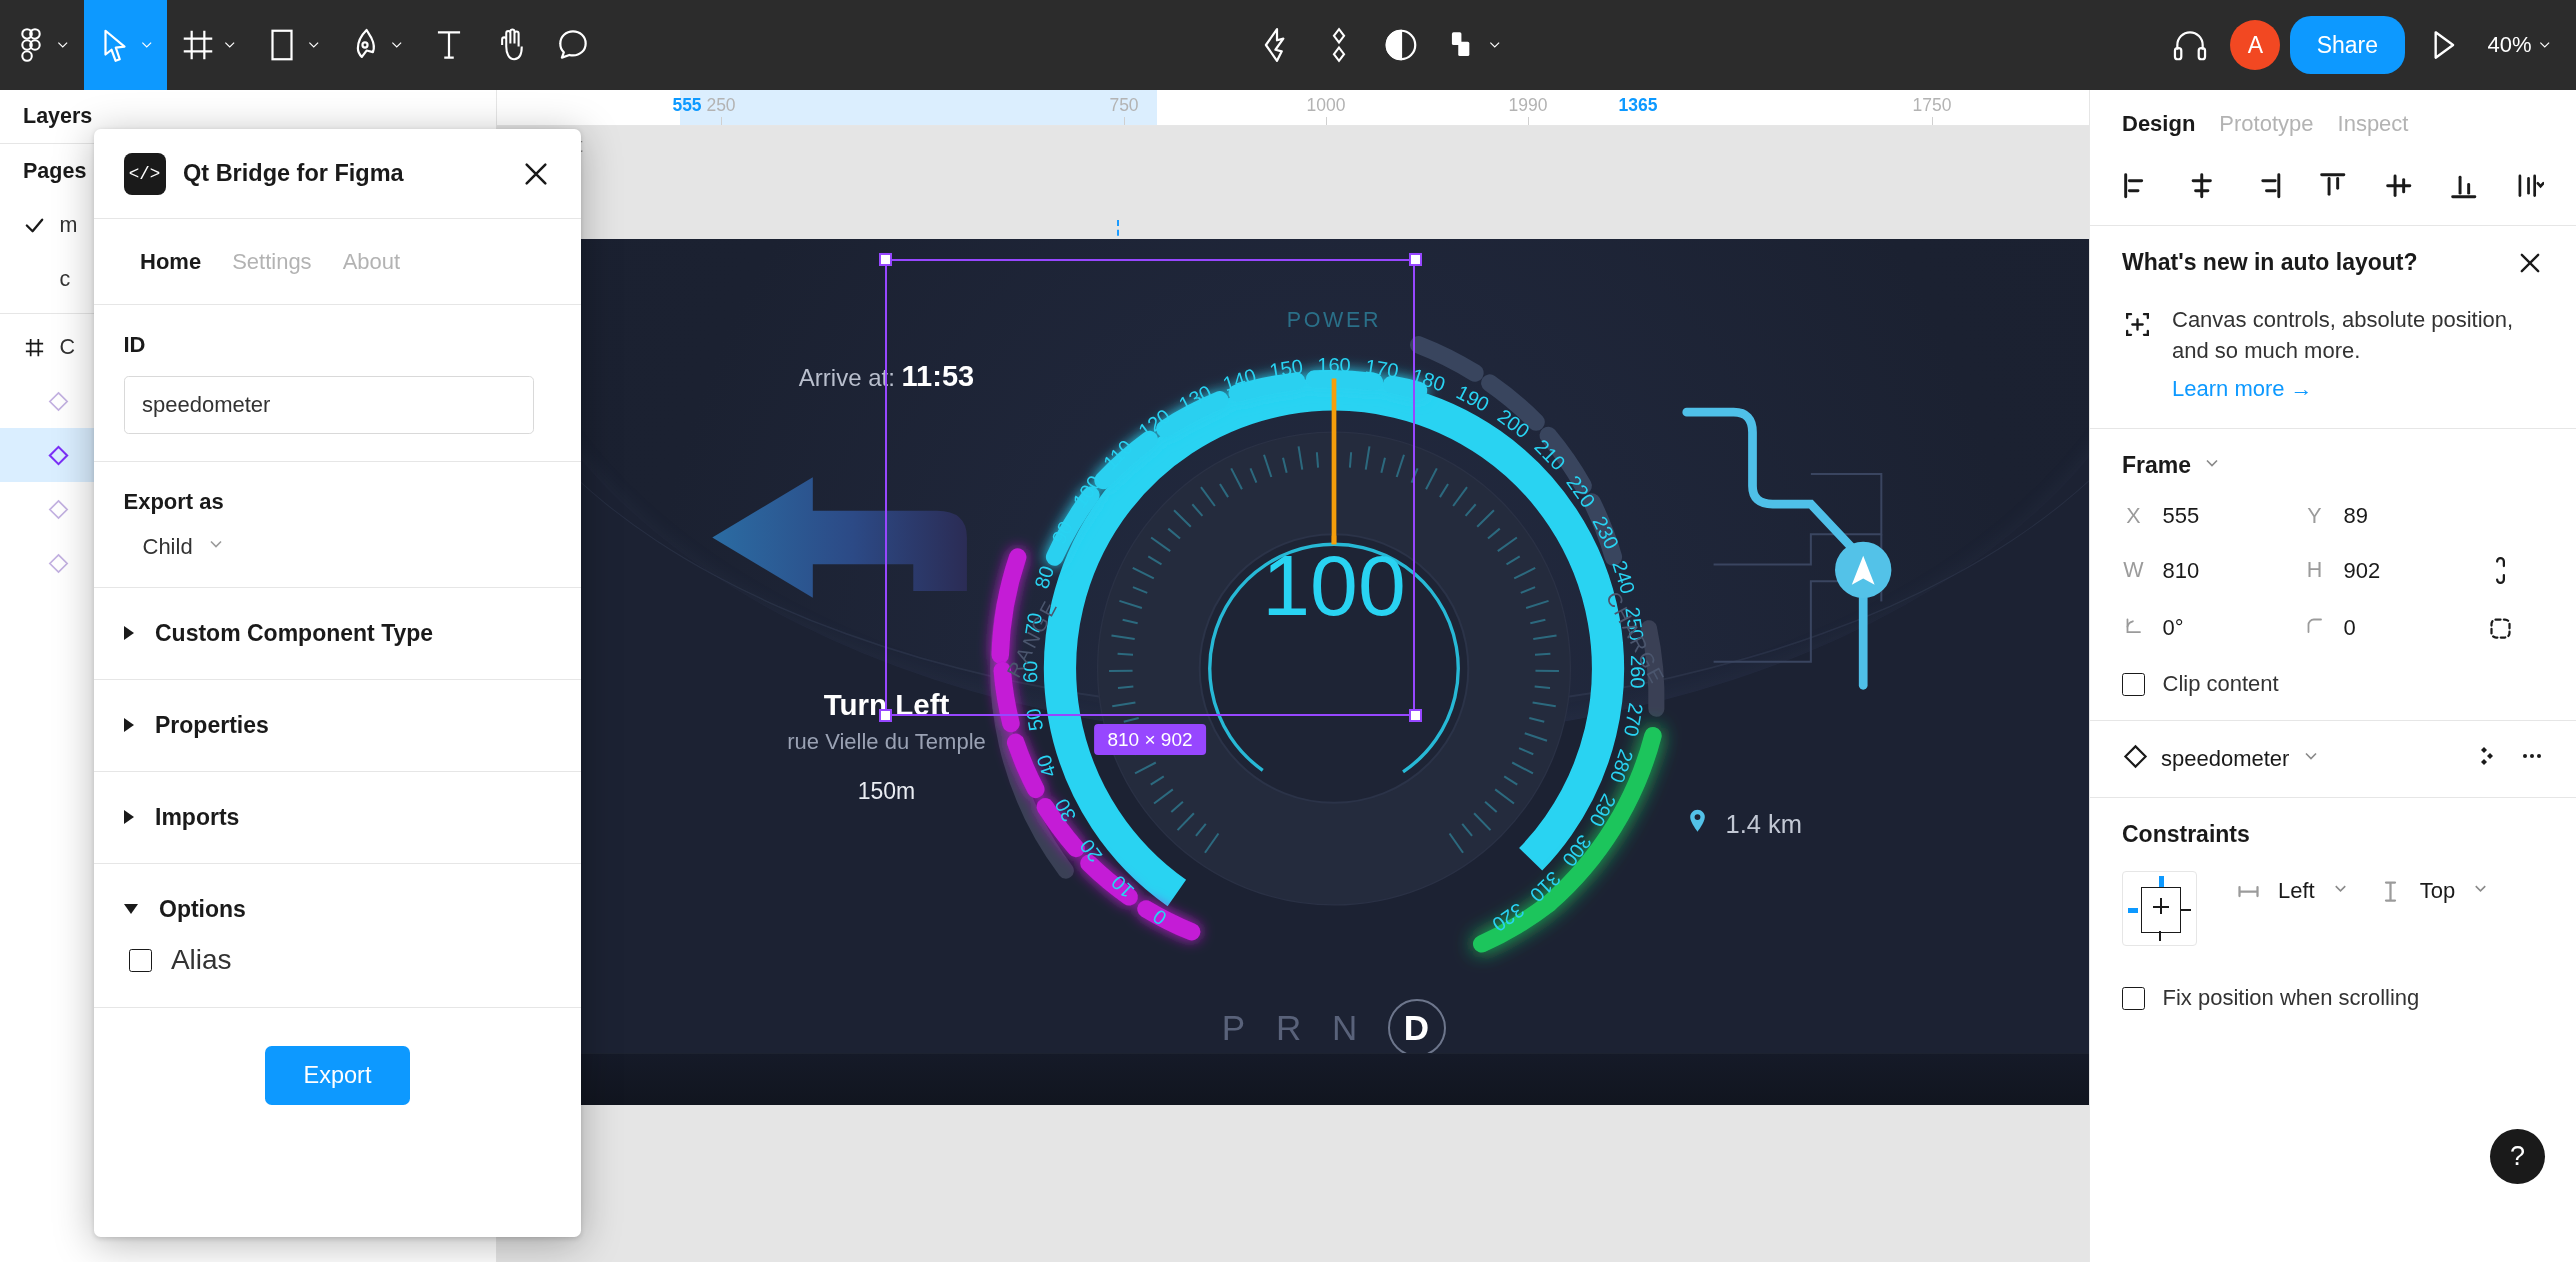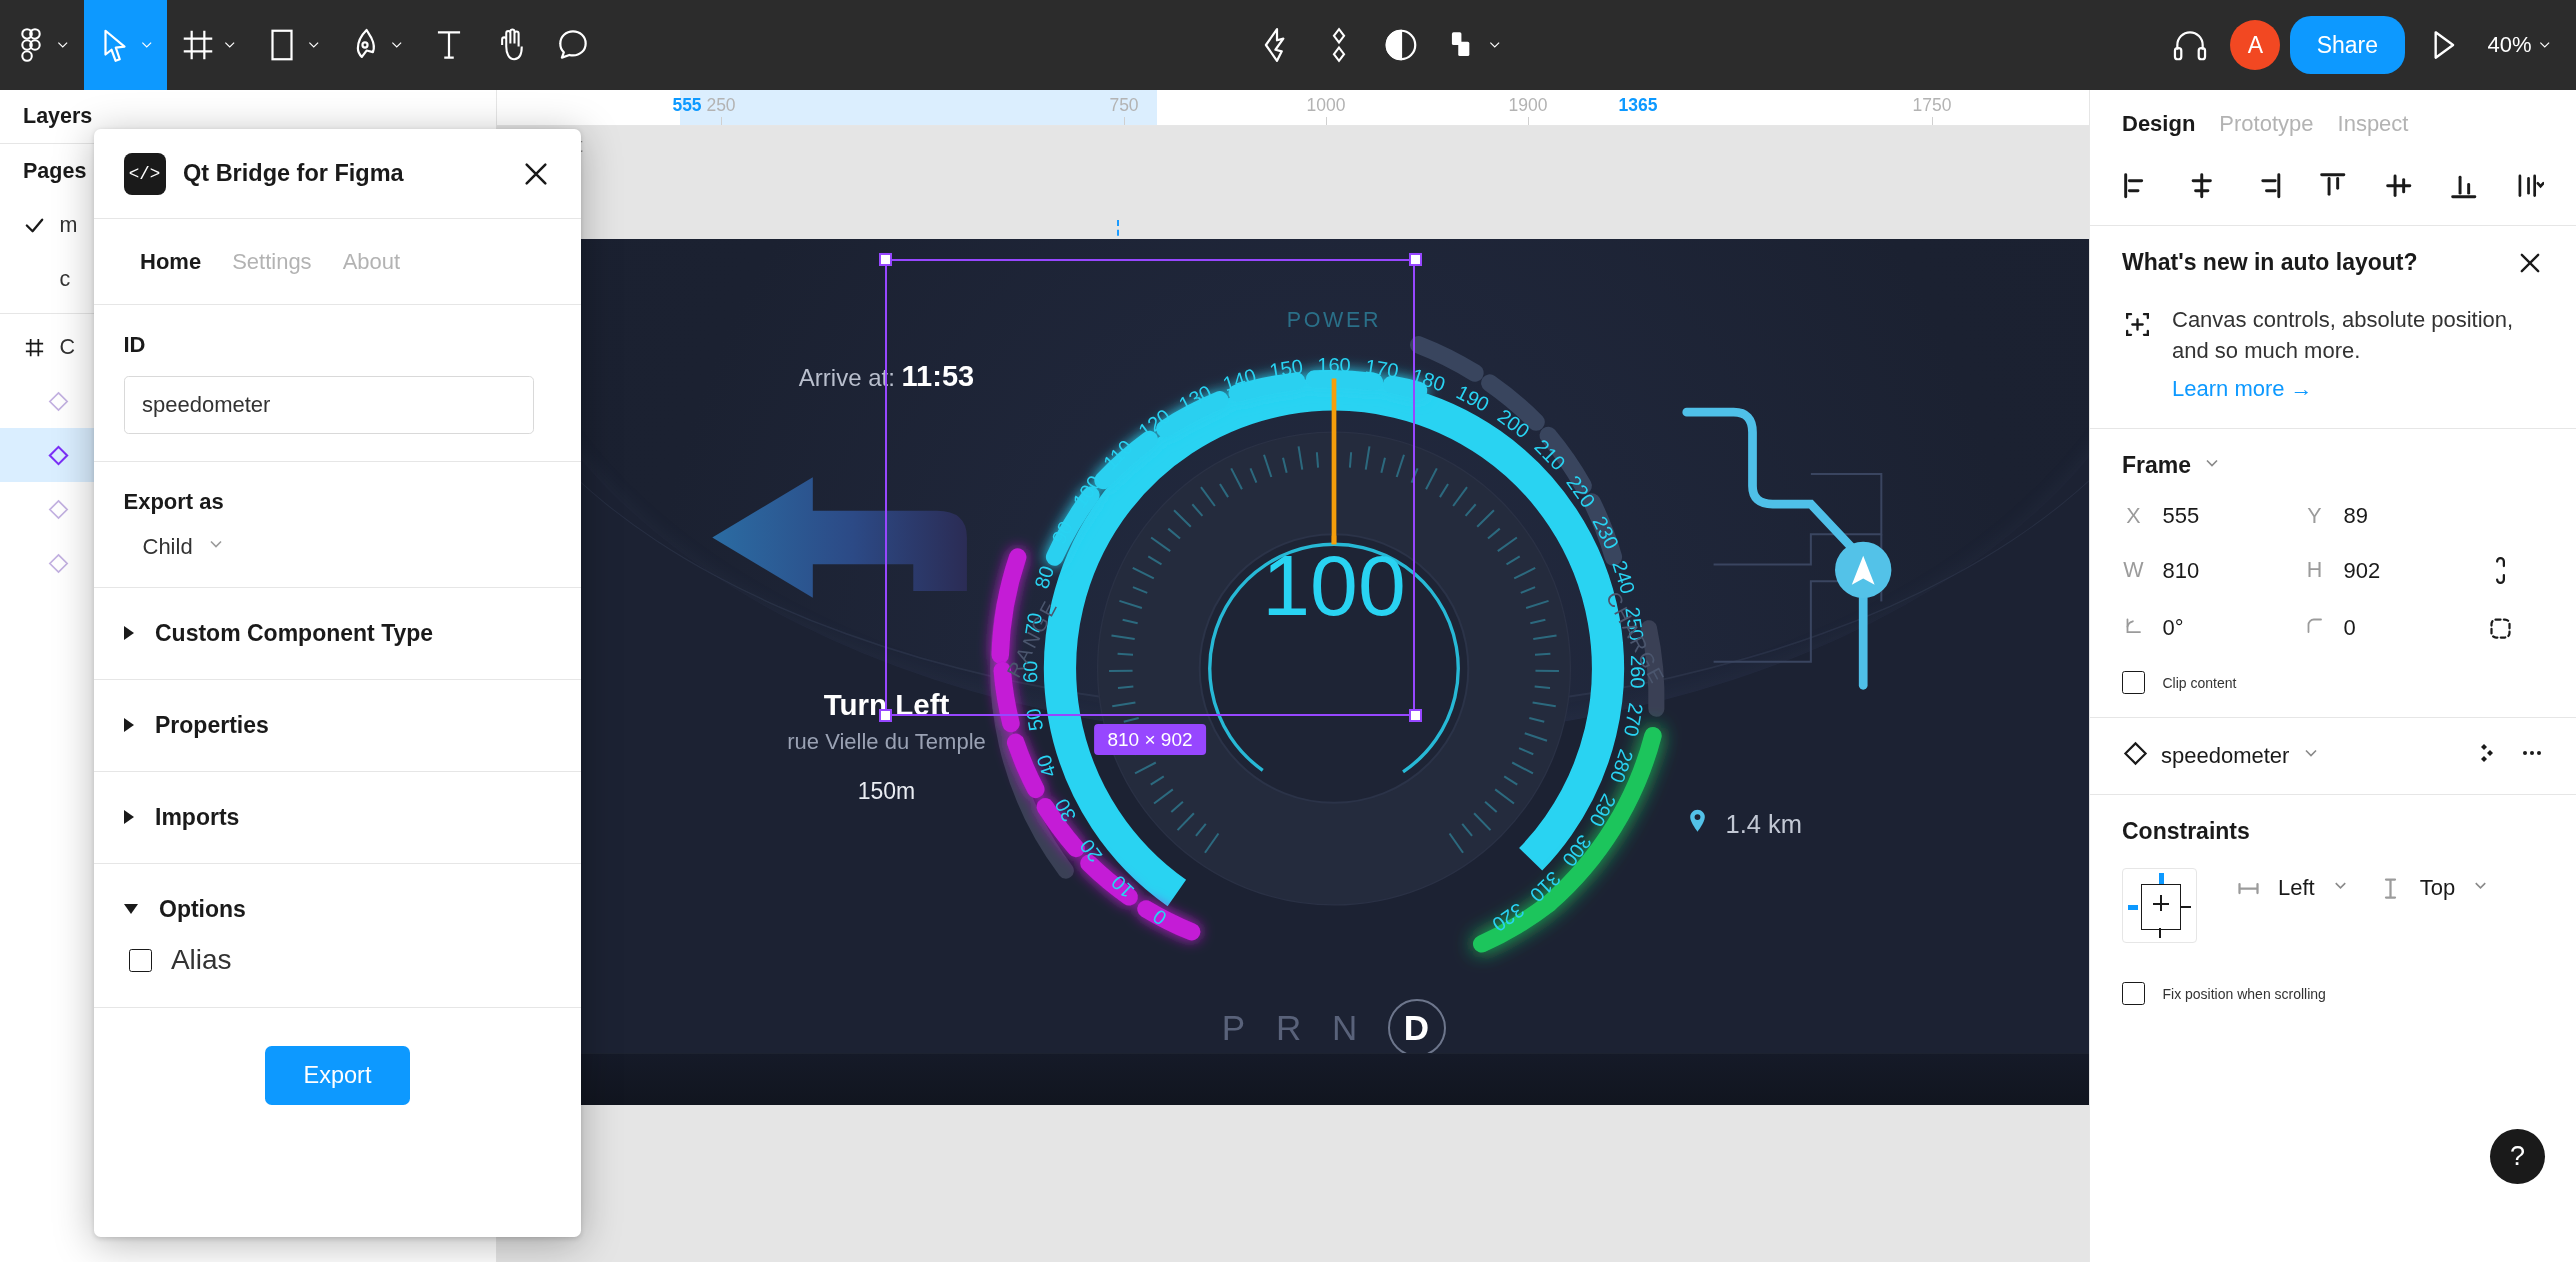--- a/index.html
+++ b/index.html
@@ -202,21 +202,21 @@
   .wn-ico{ width:31px;height:31px;flex:0 0 auto;margin-top:4px; }
   .wn-text{ font-size:22px;color:#333;line-height:1.4; }
   .wn-link{ color:#0d99ff;display:inline-block;margin-top:8px;cursor:pointer; }
 
   .rp-frame-title{ display:flex;align-items:center;gap:10.7px;font-size:23px;font-weight:700;color:#1a1a1a;text-align:right; }
   .xy-grid{ margin-top:24px; display:grid; grid-template-columns:1fr 1fr 60px; row-gap:25.5px; align-items:center; }
   .fld{ display:flex;align-items:center;gap:17.5px; }
   .fld-lab{ color:#9b9b9b;font-size:21.5px;width:23px;text-align:center; }
   .fld-val{ color:#1a1a1a;font-size:22px; }
   .icon-sq{ width:32px;height:32px;display:flex;align-items:center;justify-content:center;cursor:pointer; }
-  .chk-row{ display:flex;align-items:center;gap:17.5px;margin-top:27px;font-size:14px;color:#333; }
+  .chk-row{ display:flex;align-items:center;gap:17.5px;margin-top:27px;font-size:22px;color:#333; }
   .chk{ width:23px;height:23px;border:1.7px solid #1a1a1a;border-radius:2.7px;flex:0 0 auto;cursor:pointer; }
 
   .comp-row{ display:flex;align-items:center;padding:21.5px 32px;border-bottom:0.7px solid #e6e6e6;gap:12px; }
   .comp-name{ font-size:22px;color:#1a1a1a; }
   .dots{ margin-left:auto;display:flex;align-items:center;gap:21.5px; }
 
   .constraints-title{ font-size:23px;font-weight:700;color:#1a1a1a; }
   .cst-wrap{ display:flex;align-items:flex-start;gap:38px;margin-top:23px; }
   .cst-box{
     width:75px;height:75px;border:1.3px solid #e6e6e6;border-radius:4px;
@@ -521,21 +521,21 @@
       </span>
     </div>
   </div>
 
   <div class="ruler-h">
     <div class="sel-band" style="left:183px;width:477px;"></div>
     <div class="tick" style="left:224px">250</div>
     <div class="tick hl" style="left:190px">555</div>
     <div class="tick" style="left:627px">750</div>
     <div class="tick" style="left:829px">1000</div>
-    <div class="tick" style="left:1031px">1900</div>
+    <div class="tick" style="left:1031px">1990</div>
     <div class="tick hl" style="left:1141px">1365</div>
     <div class="tick" style="left:1435px">1750</div>
     <div class="tk" style="left:224px"></div>
       <div class="tk" style="left:627px"></div>
     <div class="tk" style="left:829px"></div>
       <div class="tk" style="left:1031px"></div>
     <div class="tk" style="left:1435px"></div>
   </div>
 
   <div class="ruler-v">

